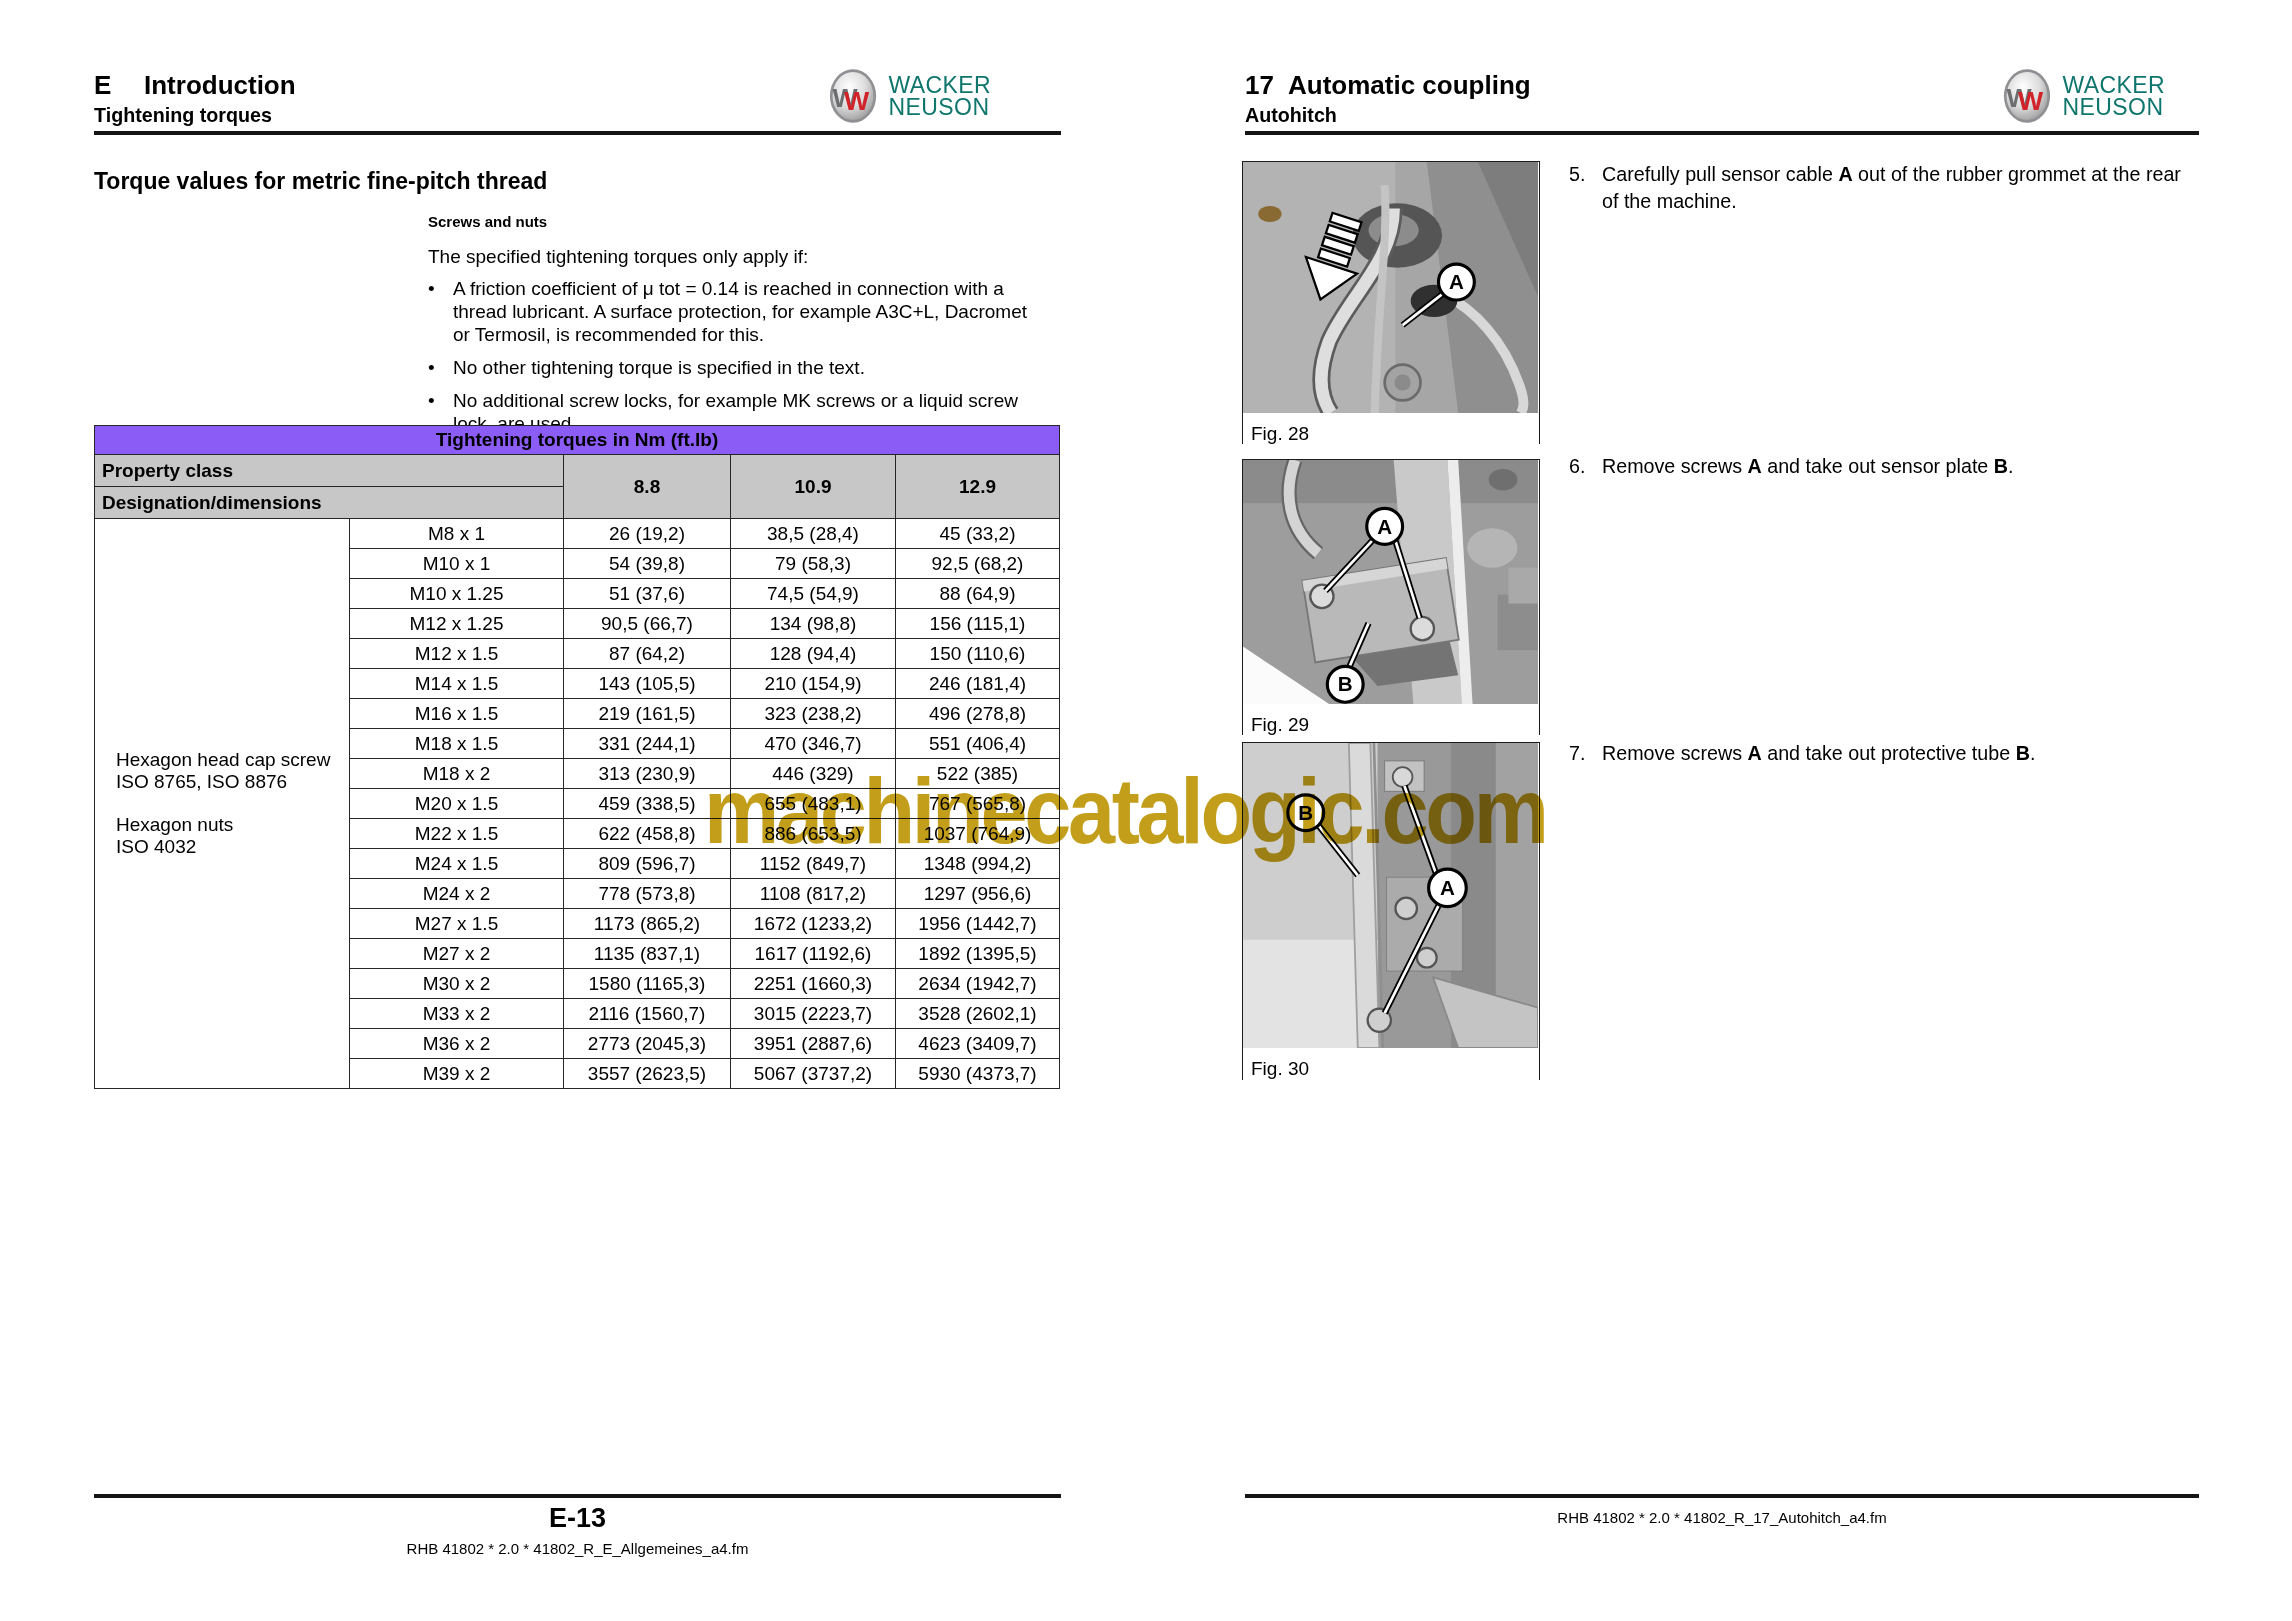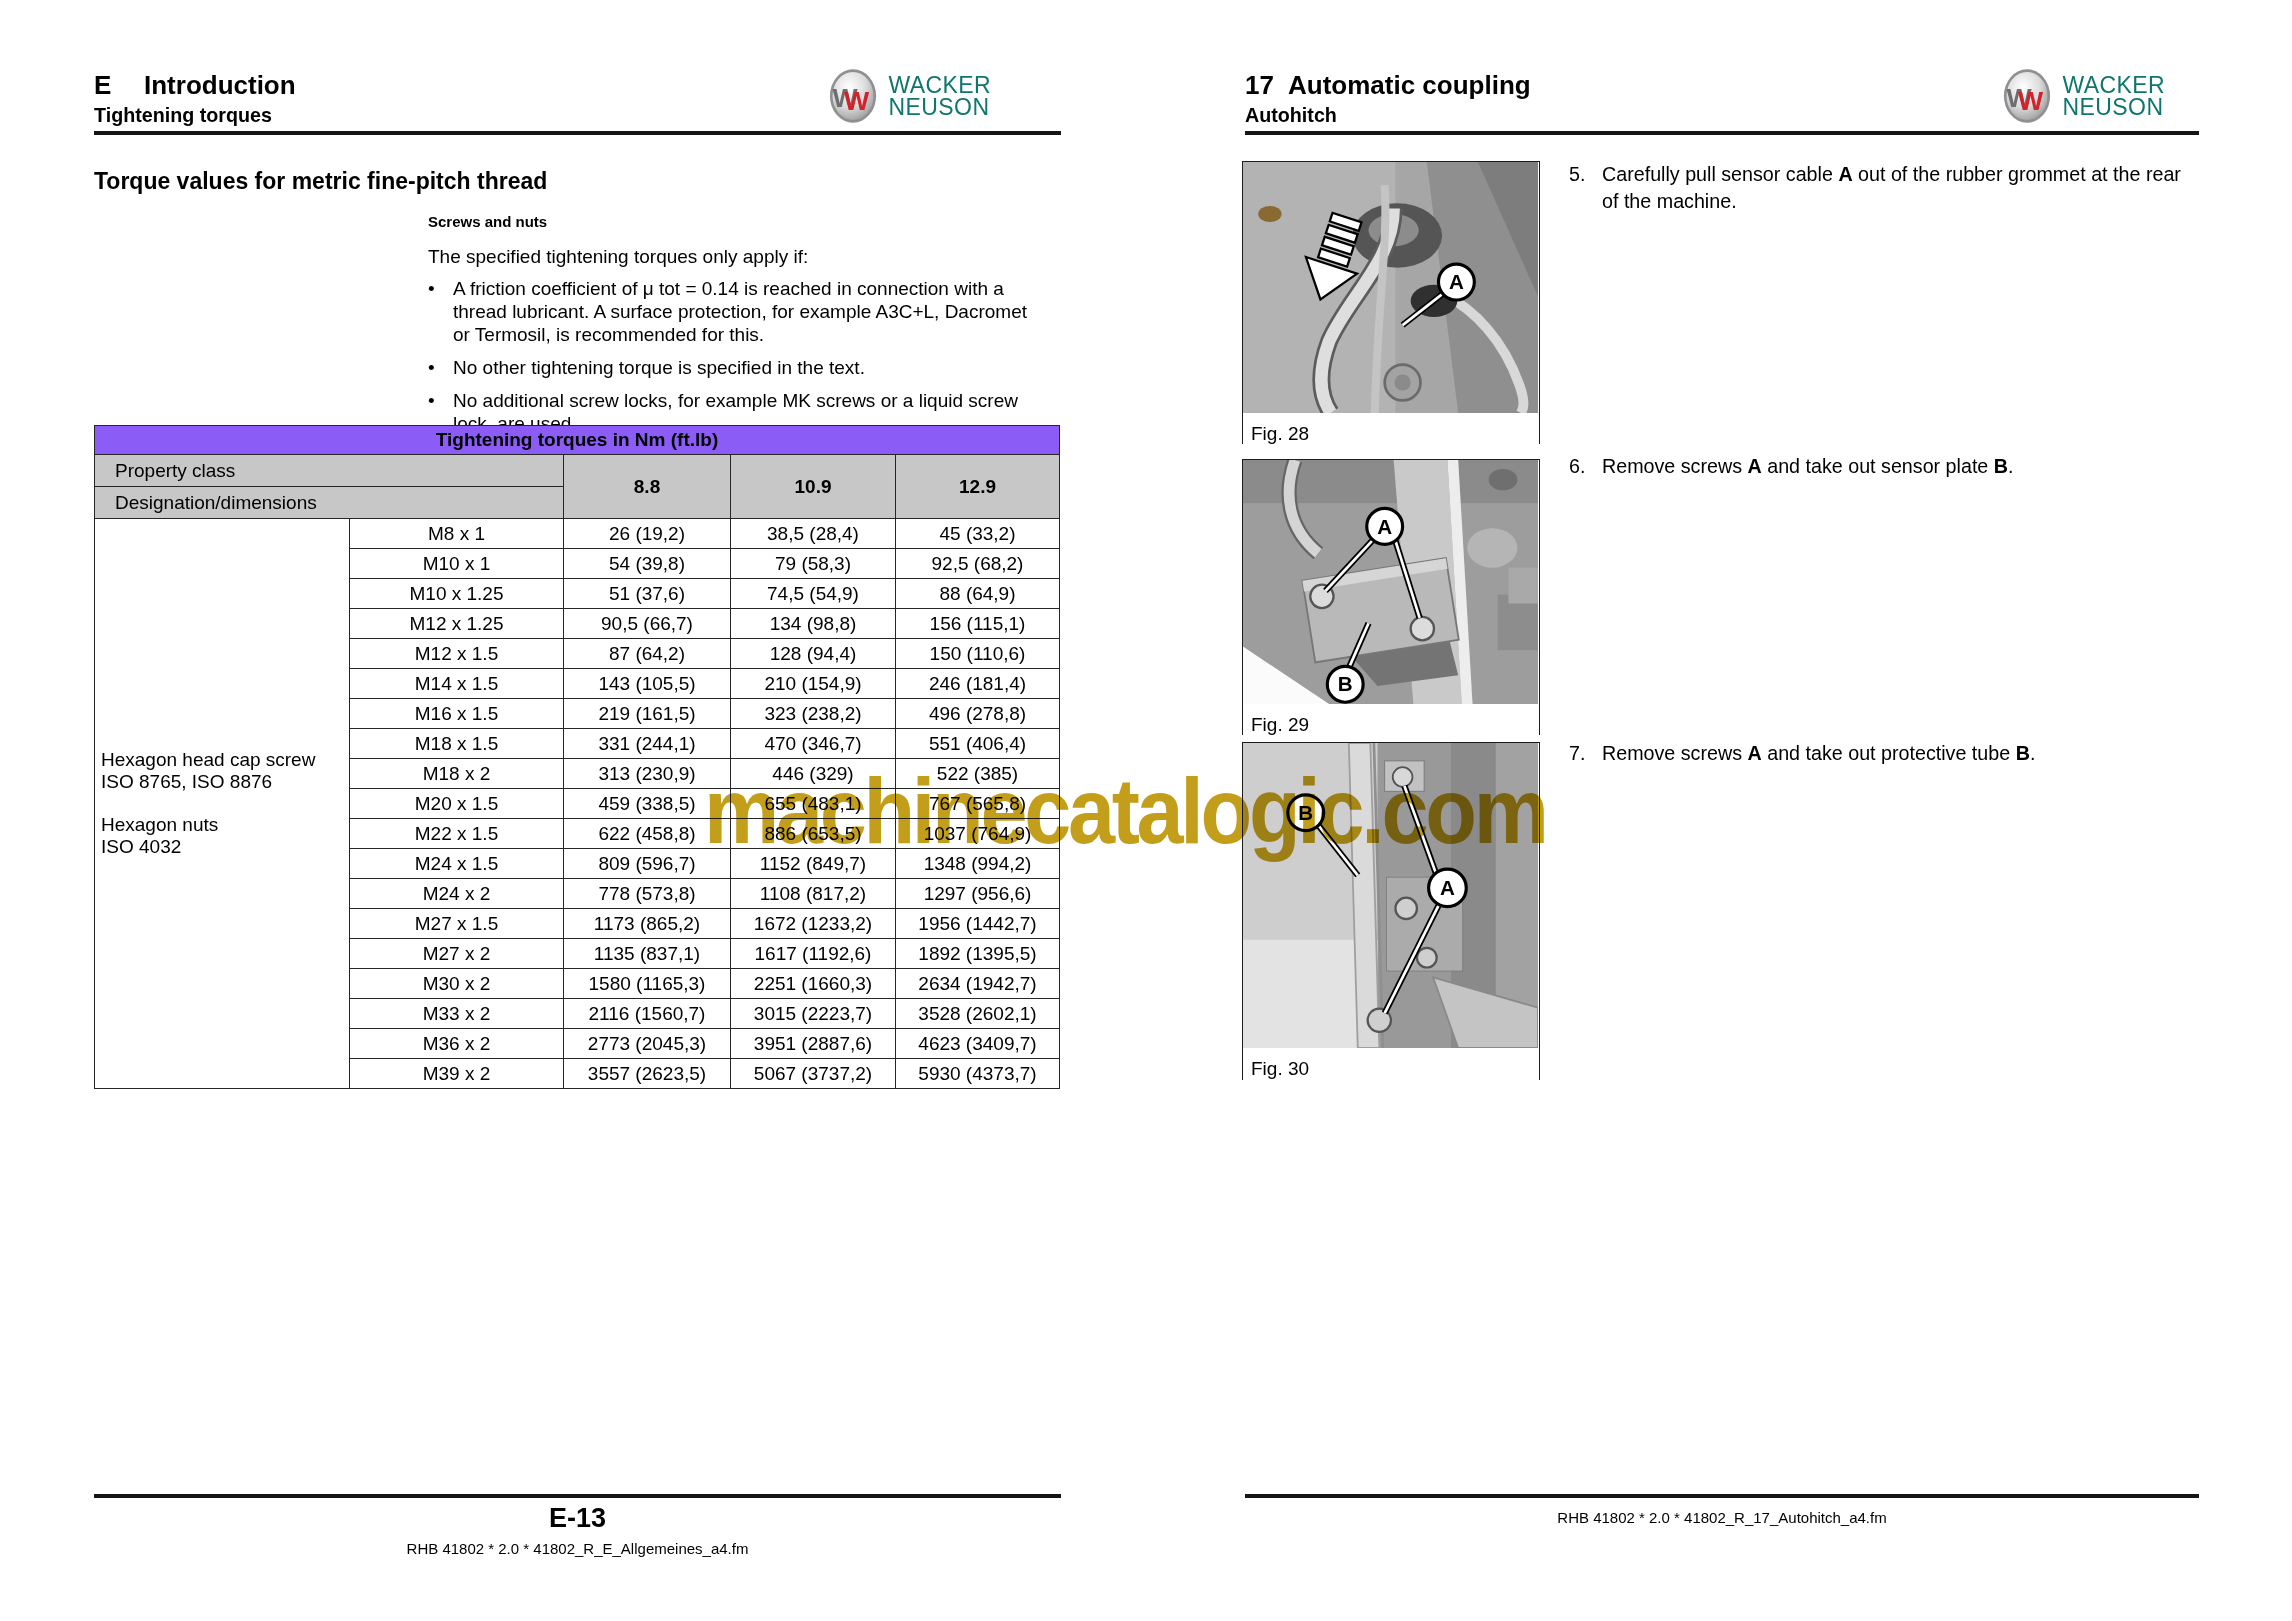--- a/index.html
+++ b/index.html
@@ -27,23 +27,23 @@
   .bullet{display:flex;margin-top:9.9px;}
   .bullet-marker{width:25px;flex:0 0 auto;}
   .bullet-text{width:582px;}
 
   
   .torque-wrap{position:absolute;left:94px;top:425px;}
   table.torque{border-collapse:collapse;table-layout:fixed;font-size:19px;}
   table.torque td{border:1.8px solid #262626;padding:0 5.4px;text-align:center;vertical-align:middle;}
   table.torque .tbl-title td{background:#8b5cf6;font-weight:bold;height:28px;}
   table.torque .hdr td{background:#c7c7c7;height:31px;}
-  table.torque .hdr .lbl{text-align:left;font-weight:normal;padding-left:20px;}
+  table.torque .hdr .lbl{text-align:left;font-weight:bold;padding-left:7px;}
   table.torque .hdr .cls{font-weight:bold;}
-  table.torque td.cat{text-align:left;padding-left:6px;font-weight:normal;}
+  table.torque td.cat{text-align:left;padding-left:21px;font-weight:normal;}
   table.torque td.cat .spacer{height:21.5px;}
   table.torque tbody td{height:29px;background:#fff;}
 
   
   .footer{position:absolute;top:1503px;text-align:center;}
   .footer .pg{font-size:27px;font-weight:bold;}
   .footer .file{font-size:15px;margin-top:6.3px;}
 
   
   .step{position:absolute;display:flex;font-size:19.7px;line-height:27px;}

